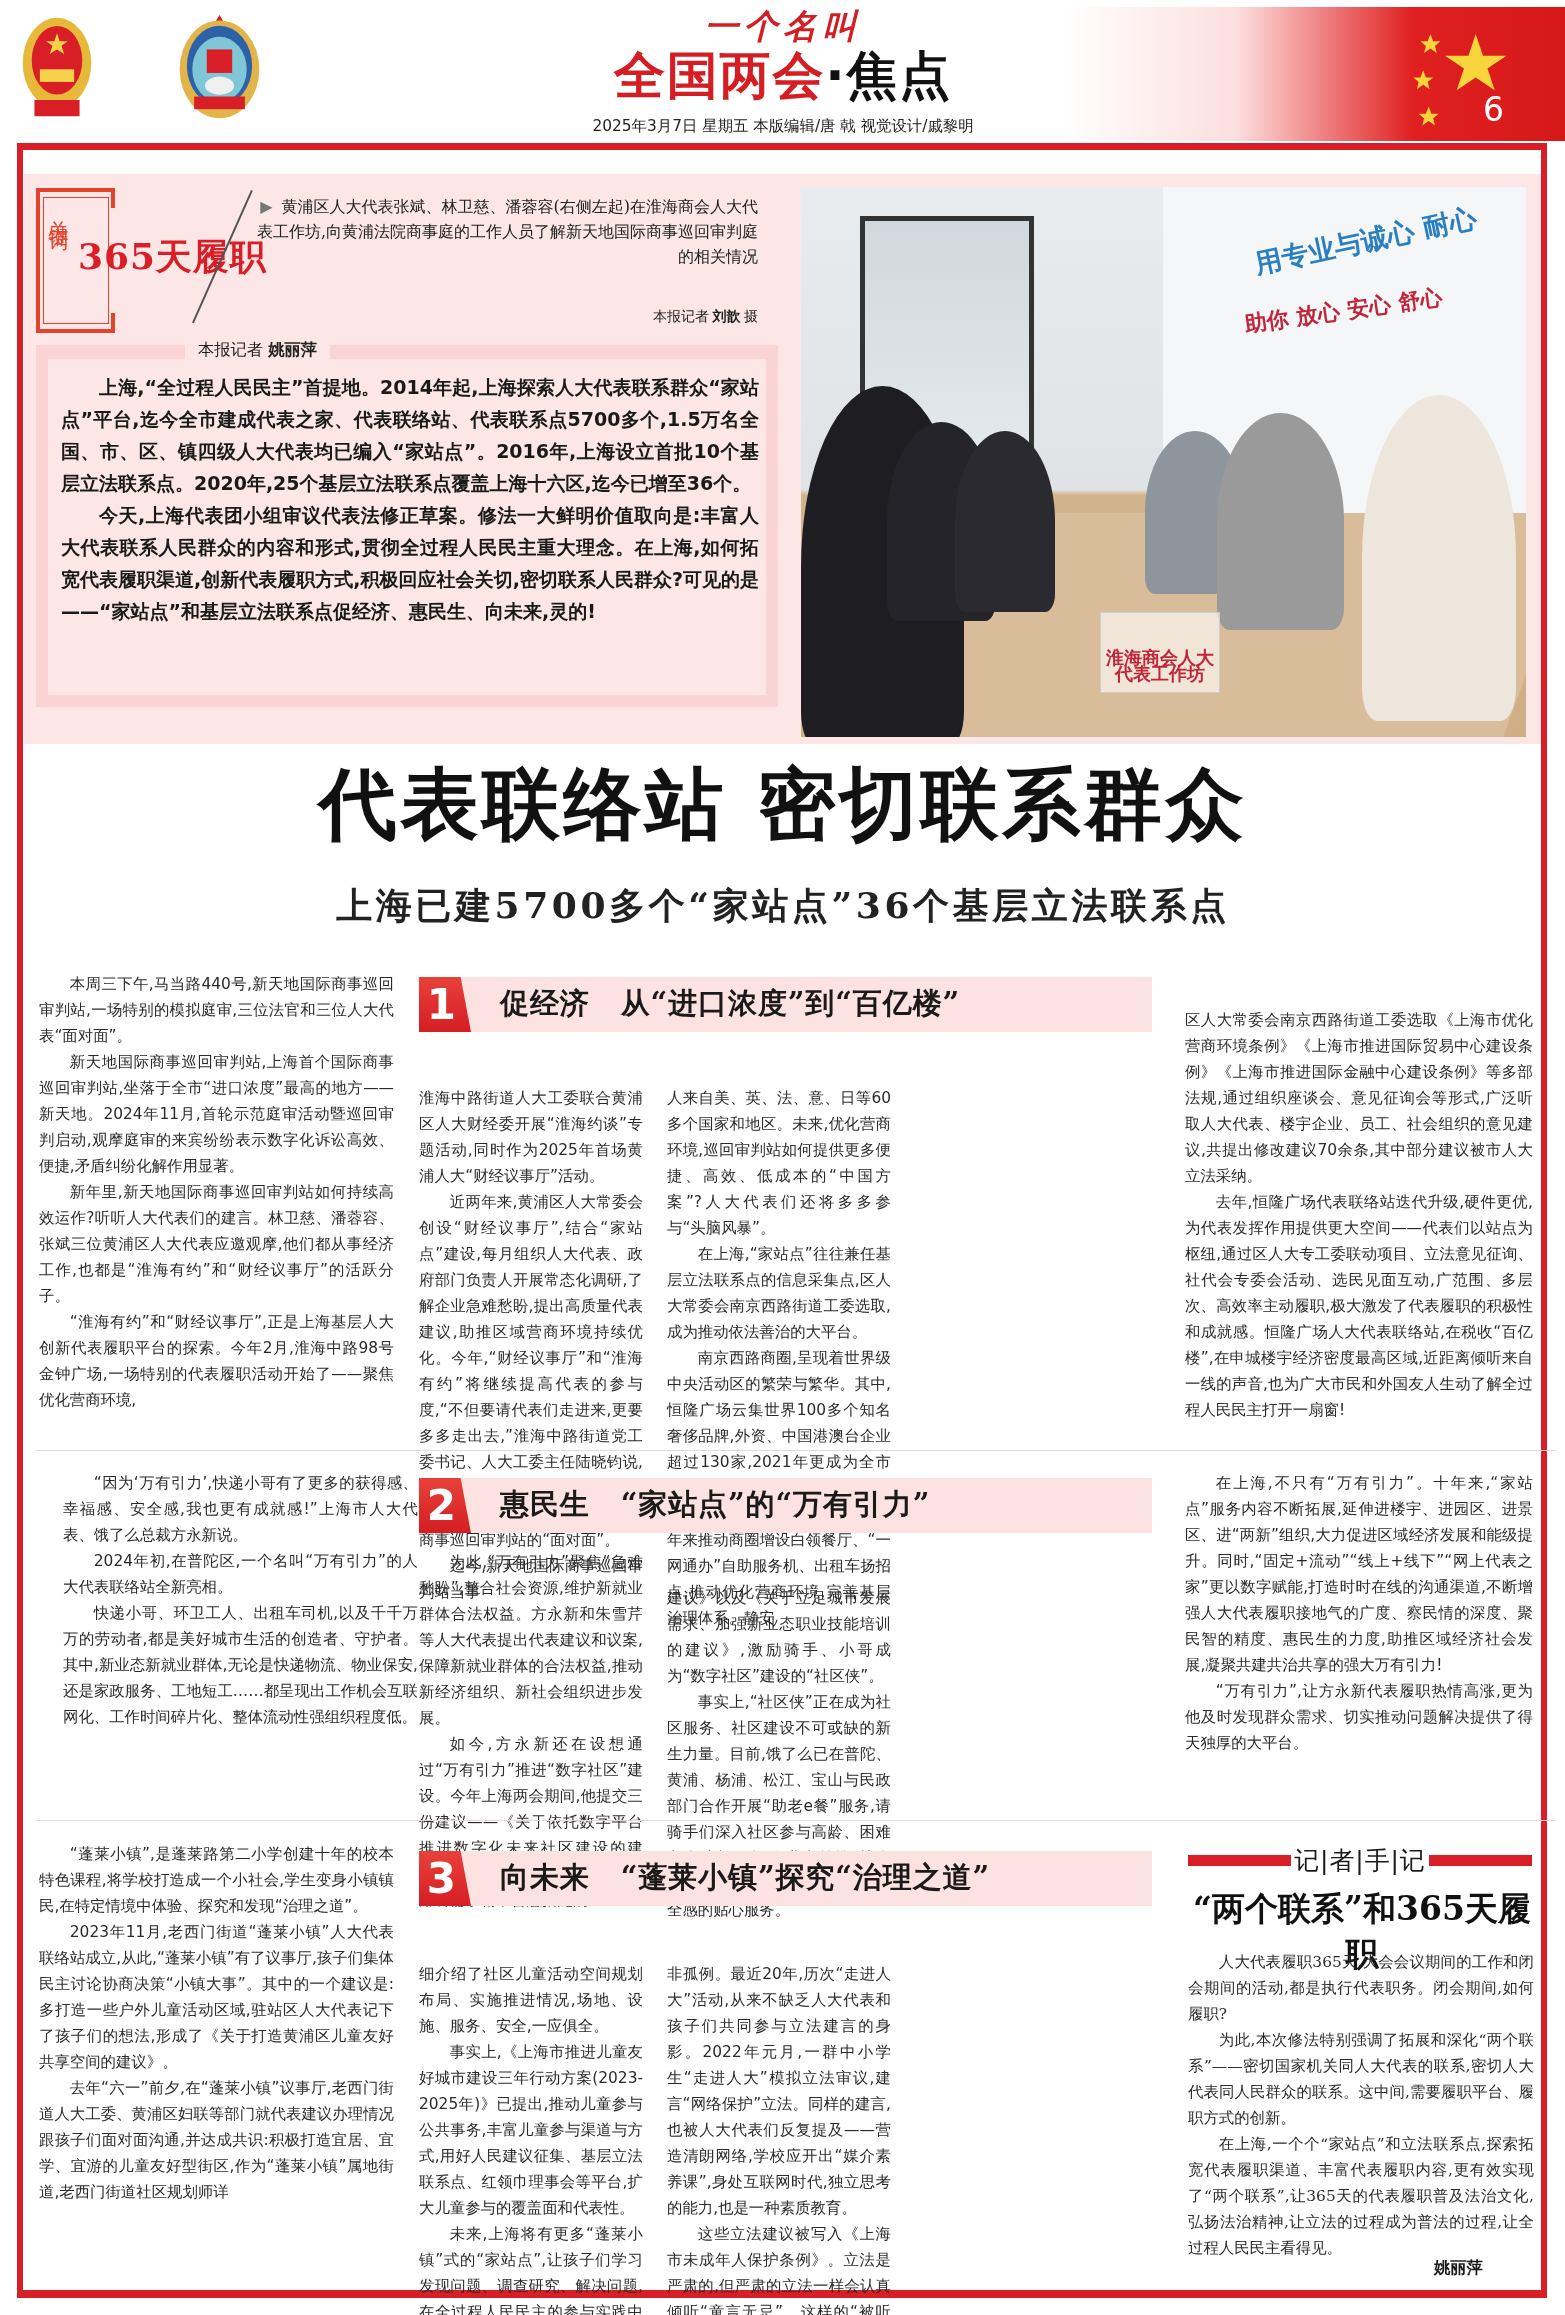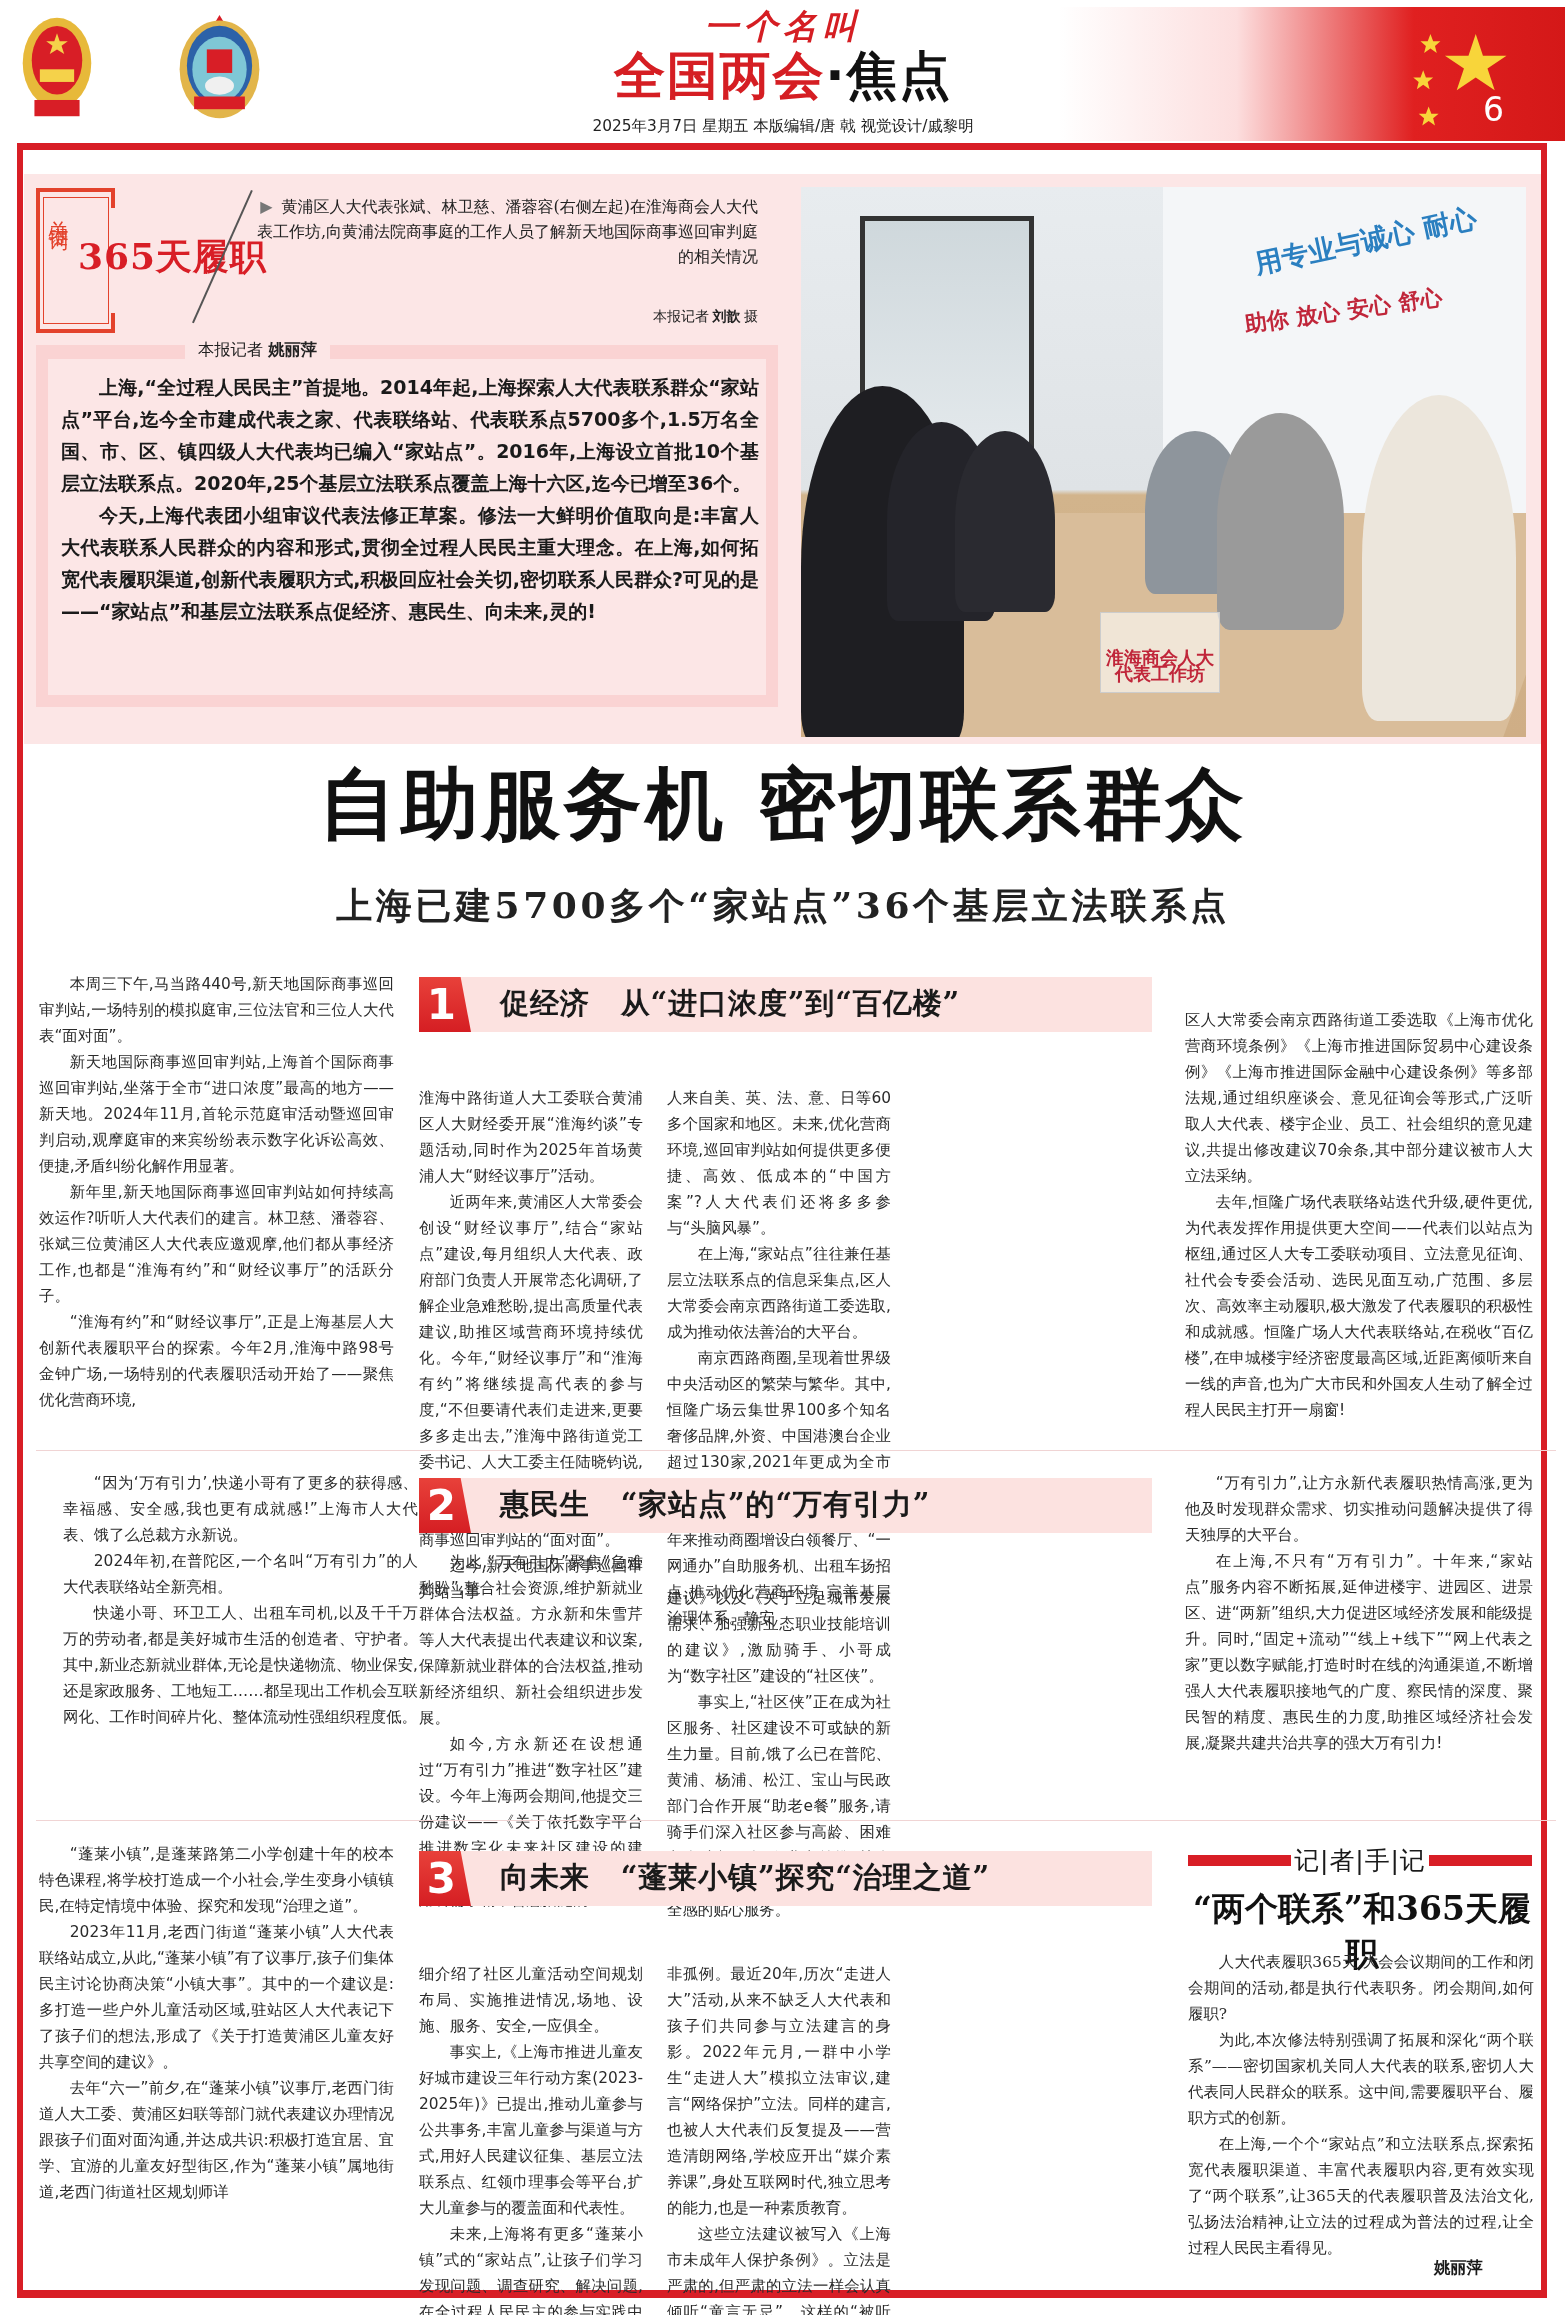--- a/index.html
+++ b/index.html
@@ -174,21 +174,21 @@
   <div class="table"></div>
   <div class="person" style="left:0;top:199px;width:163px;height:362px;background:#1e1e22;"></div>
   <div class="person" style="left:86px;top:235px;width:109px;height:199px;background:#24242a;"></div>
   <div class="person" style="left:154px;top:244px;width:100px;height:181px;background:#2a2a30;"></div>
   <div class="person" style="left:344px;top:244px;width:100px;height:163px;background:#8e959c;"></div>
   <div class="person" style="left:416px;top:226px;width:127px;height:217px;background:#9a9a9a;"></div>
   <div class="person" style="left:561px;top:208px;width:154px;height:326px;background:#ece6dc;"></div>
   <div class="sign">淮海商会人大代表工作坊</div>
 </div>
 
-<h1 class="headline">自助服务机  密切联系群众</h1>
+<h1 class="headline">代表联络站  密切联系群众</h1>
 <h2 class="subhead">上海已建5700多个“家站点”36个基层立法联系点</h2>
 
 <div class="col" style="left:39px;top:971px;width:355px;">
   <p>本周三下午,马当路440号,新天地国际商事巡回审判站,一场特别的模拟庭审,三位法官和三位人大代表“面对面”。</p>
   <p>新天地国际商事巡回审判站,上海首个国际商事巡回审判站,坐落于全市“进口浓度”最高的地方——新天地。2024年11月,首轮示范庭审活动暨巡回审判启动,观摩庭审的来宾纷纷表示数字化诉讼高效、便捷,矛盾纠纷化解作用显著。</p>
   <p>新年里,新天地国际商事巡回审判站如何持续高效运作?听听人大代表们的建言。林卫慈、潘蓉容、张斌三位黄浦区人大代表应邀观摩,他们都从事经济工作,也都是“淮海有约”和“财经议事厅”的活跃分子。</p>
   <p>“淮海有约”和“财经议事厅”,正是上海基层人大创新代表履职平台的探索。今年2月,淮海中路98号金钟广场,一场特别的代表履职活动开始了——聚焦优化营商环境,</p>
 </div>
 <div class="sec-header" style="top:977px;">
   <div class="sec-num">1</div>
@@ -226,22 +226,22 @@
 </div>
 <div class="col" style="left:419px;top:1549px;width:224px;">
   <p>为此,“万有引力”聚焦“急难愁盼”,整合社会资源,维护新就业群体合法权益。方永新和朱雪芹等人大代表提出代表建议和议案,保障新就业群体的合法权益,推动新经济组织、新社会组织进步发展。</p>
   <p>如今,方永新还在设想通过“万有引力”推进“数字社区”建设。今年上海两会期间,他提交三份建议——《关于依托数字平台推进数字化未来社区建设的建议》《关于完善新就业形态群体用餐需求精准普惠措施的</p>
 </div>
 <div class="col" style="left:667px;top:1549px;width:224px;">
   <p class="noindent">建议》以及《关于立足城市发展需求、加强新业态职业技能培训的建议》,激励骑手、小哥成为“数字社区”建设的“社区侠”。</p>
   <p>事实上,“社区侠”正在成为社区服务、社区建设不可或缺的新生力量。目前,饿了么已在普陀、黄浦、杨浦、松江、宝山与民政部门合作开展“助老e餐”服务,请骑手们深入社区参与高龄、困难老人助餐服务,在业内首推“熟人配送”模式,为老人们带去更有安全感的贴心服务。</p>
 </div>
 <div class="col" style="left:1185px;top:1470px;width:348px;">
+  <p>在上海,不只有“万有引力”。十年来,“家站点”服务内容不断拓展,延伸进楼宇、进园区、进景区、进“两新”组织,大力促进区域经济发展和能级提升。同时,“固定+流动”“线上+线下”“网上代表之家”更以数字赋能,打造时时在线的沟通渠道,不断增强人大代表履职接地气的广度、察民情的深度、聚民智的精度、惠民生的力度,助推区域经济社会发展,凝聚共建共治共享的强大万有引力!</p>
   <p>“万有引力”,让方永新代表履职热情高涨,更为他及时发现群众需求、切实推动问题解决提供了得天独厚的大平台。</p>
-  <p>在上海,不只有“万有引力”。十年来,“家站点”服务内容不断拓展,延伸进楼宇、进园区、进景区、进“两新”组织,大力促进区域经济发展和能级提升。同时,“固定+流动”“线上+线下”“网上代表之家”更以数字赋能,打造时时在线的沟通渠道,不断增强人大代表履职接地气的广度、察民情的深度、聚民智的精度、惠民生的力度,助推区域经济社会发展,凝聚共建共治共享的强大万有引力!</p>
 </div>
 
 <div class="divider" style="top:1820px;"></div>
 
 <div class="col" style="left:39px;top:1841px;width:355px;">
   <p>“蓬莱小镇”,是蓬莱路第二小学创建十年的校本特色课程,将学校打造成一个小社会,学生变身小镇镇民,在特定情境中体验、探究和发现“治理之道”。</p>
   <p>2023年11月,老西门街道“蓬莱小镇”人大代表联络站成立,从此,“蓬莱小镇”有了议事厅,孩子们集体民主讨论协商决策“小镇大事”。其中的一个建议是:多打造一些户外儿童活动区域,驻站区人大代表记下了孩子们的想法,形成了《关于打造黄浦区儿童友好共享空间的建议》。</p>
   <p>去年“六一”前夕,在“蓬莱小镇”议事厅,老西门街道人大工委、黄浦区妇联等部门就代表建议办理情况跟孩子们面对面沟通,并达成共识:积极打造宜居、宜学、宜游的儿童友好型街区,作为“蓬莱小镇”属地街道,老西门街道社区规划师详</p>
 </div>
 <div class="sec-header" style="top:1851px;">

